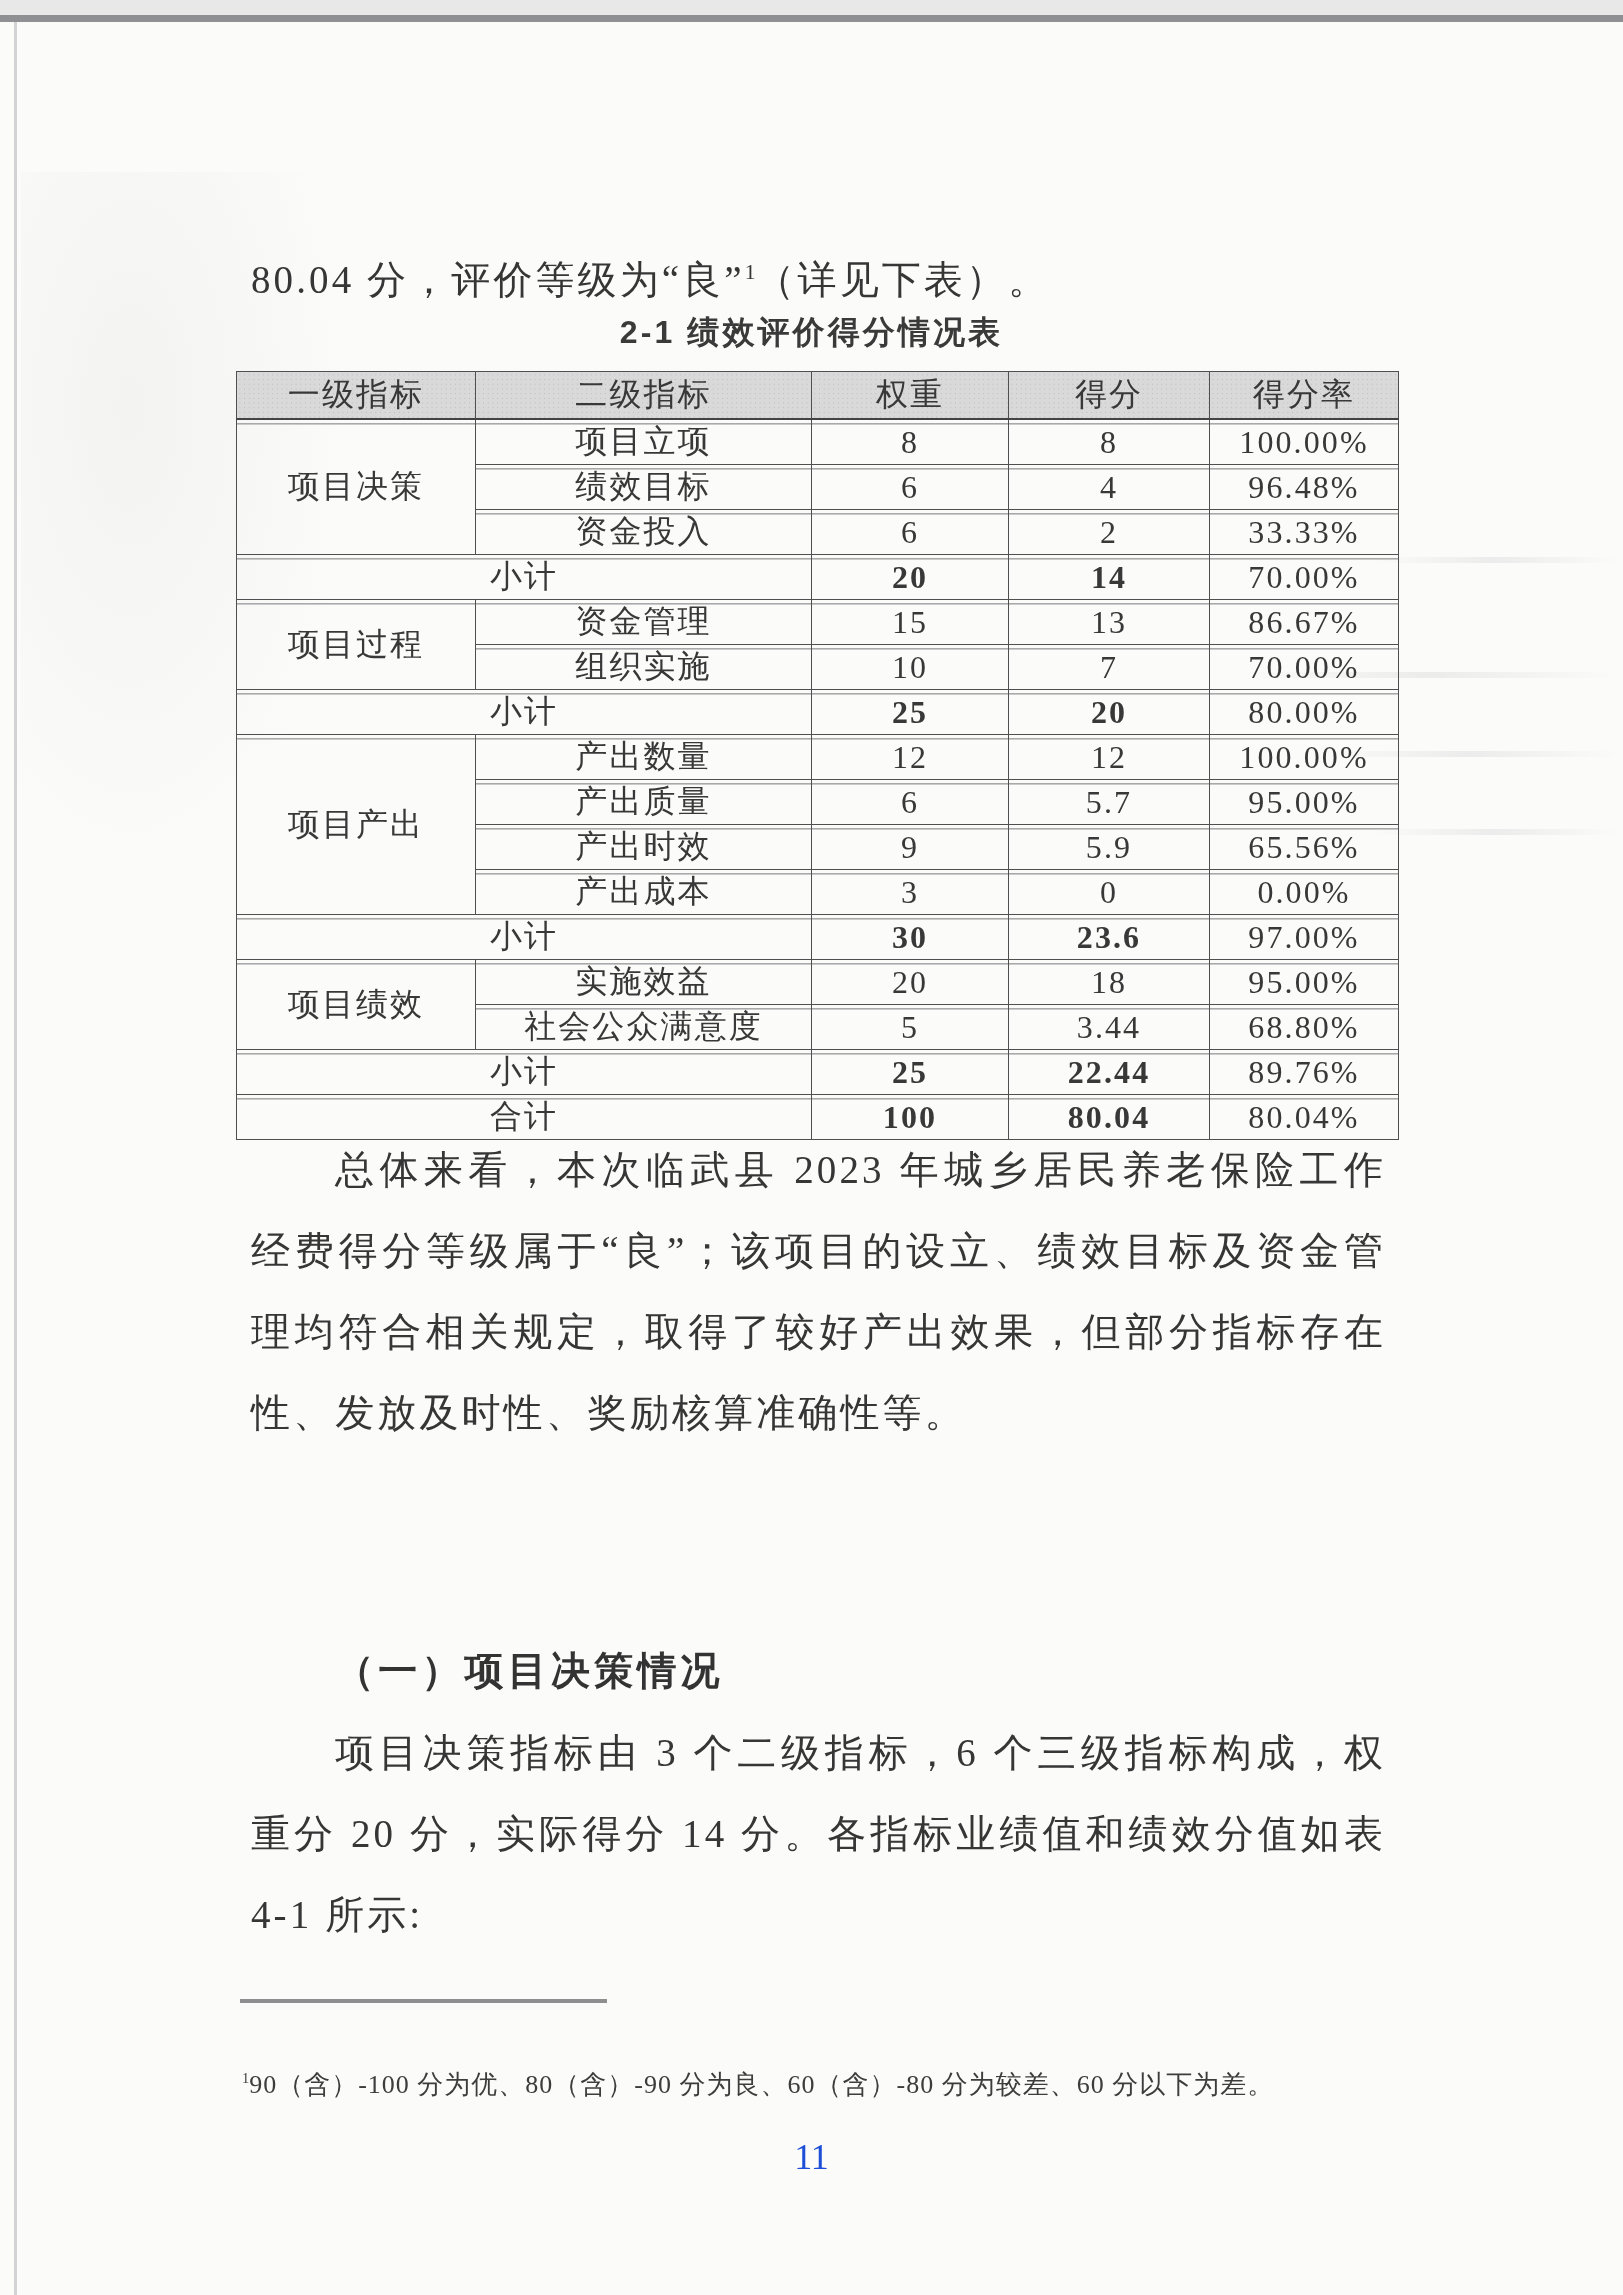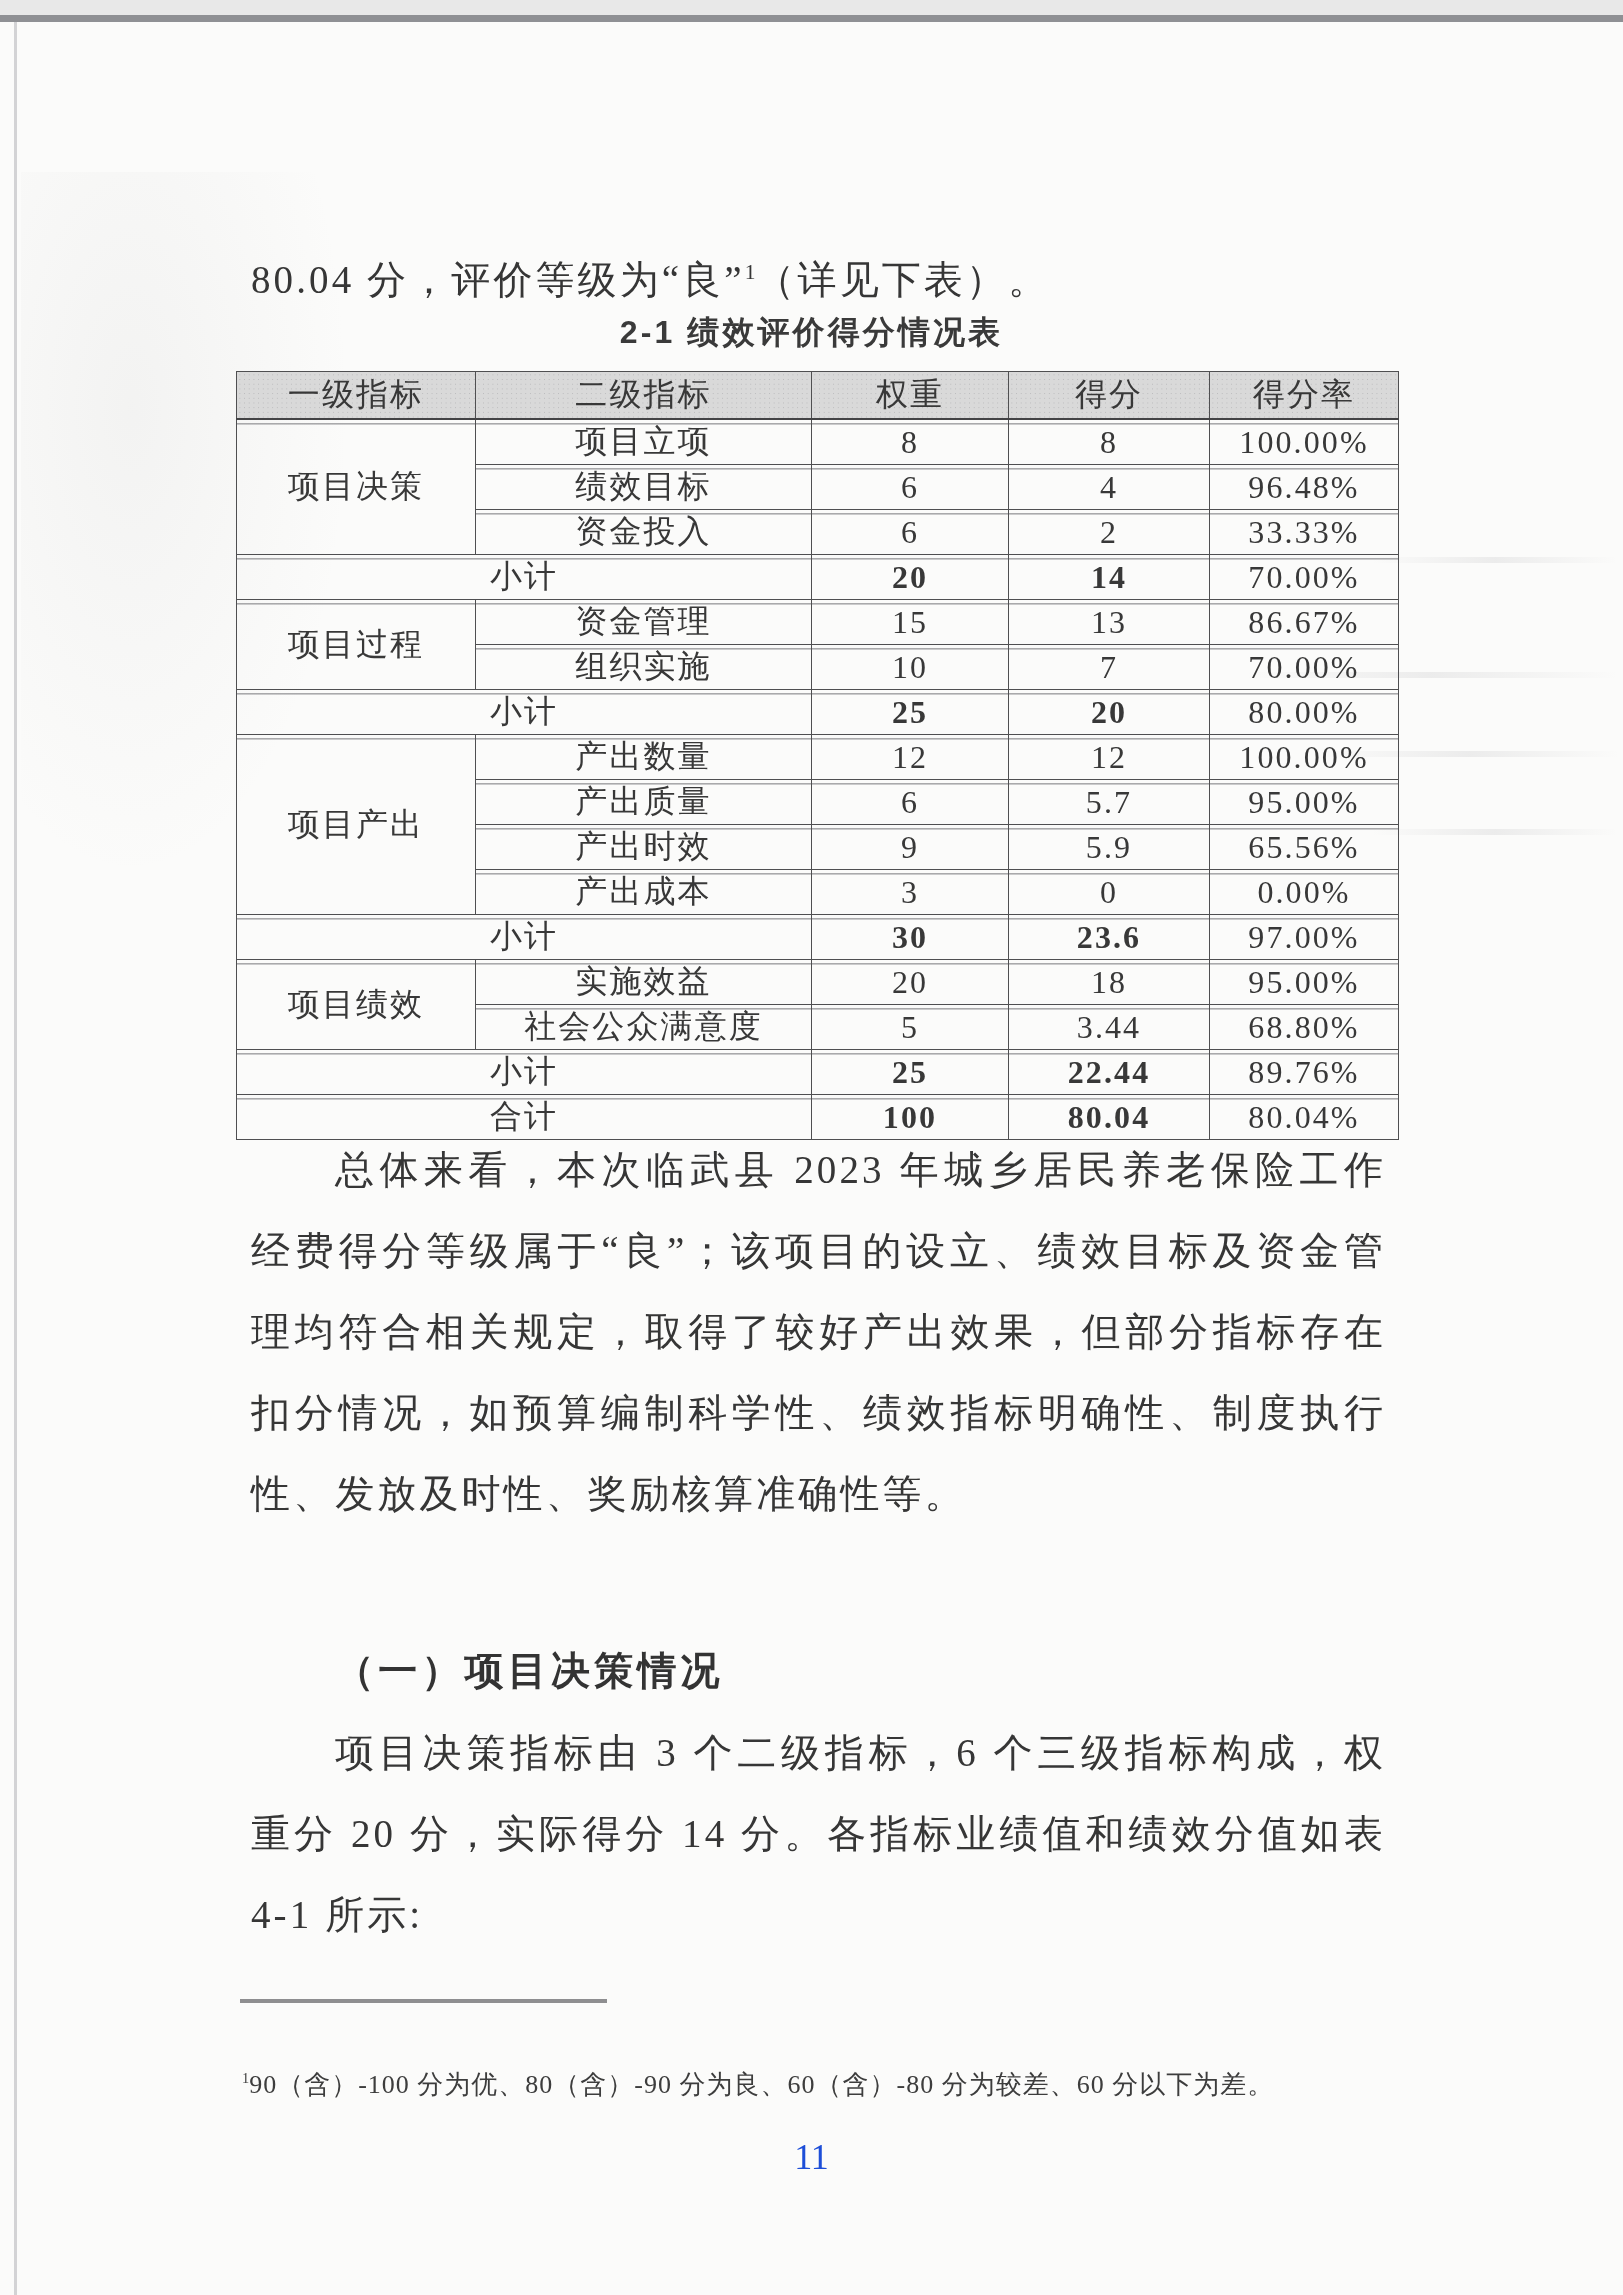--- a/index.html
+++ b/index.html
@@ -224,21 +224,20 @@
         <td class="b">80.04</td>
         <td>80.04%</td>
       </tr>
     </tbody>
   </table>
 
   <div class="body-text" style="top:1114px;">
     <div class="jline ind">总体来看，本次临武县 2023 年城乡居民养老保险工作</div>
     <div class="jline">经费得分等级属于“良”；该项目的设立、绩效目标及资金管</div>
     <div class="jline">理均符合相关规定，取得了较好产出效果，但部分指标存在</div>
-    <div class="jline">扣分情况，如预算编制科学性、绩效指标明确性、制度执行</div>
     <div class="jline last">性、发放及时性、奖励核算准确性等。</div>
   </div>
 
   <div class="h-sec ind" style="top:1615px;">（一）项目决策情况</div>
 
   <div class="body-text" style="top:1697px;">
     <div class="jline ind">项目决策指标由 3 个二级指标，6 个三级指标构成，权</div>
     <div class="jline">重分 20 分，实际得分 14 分。各指标业绩值和绩效分值如表</div>
     <div class="jline last">4-1 所示:</div>
   </div>

